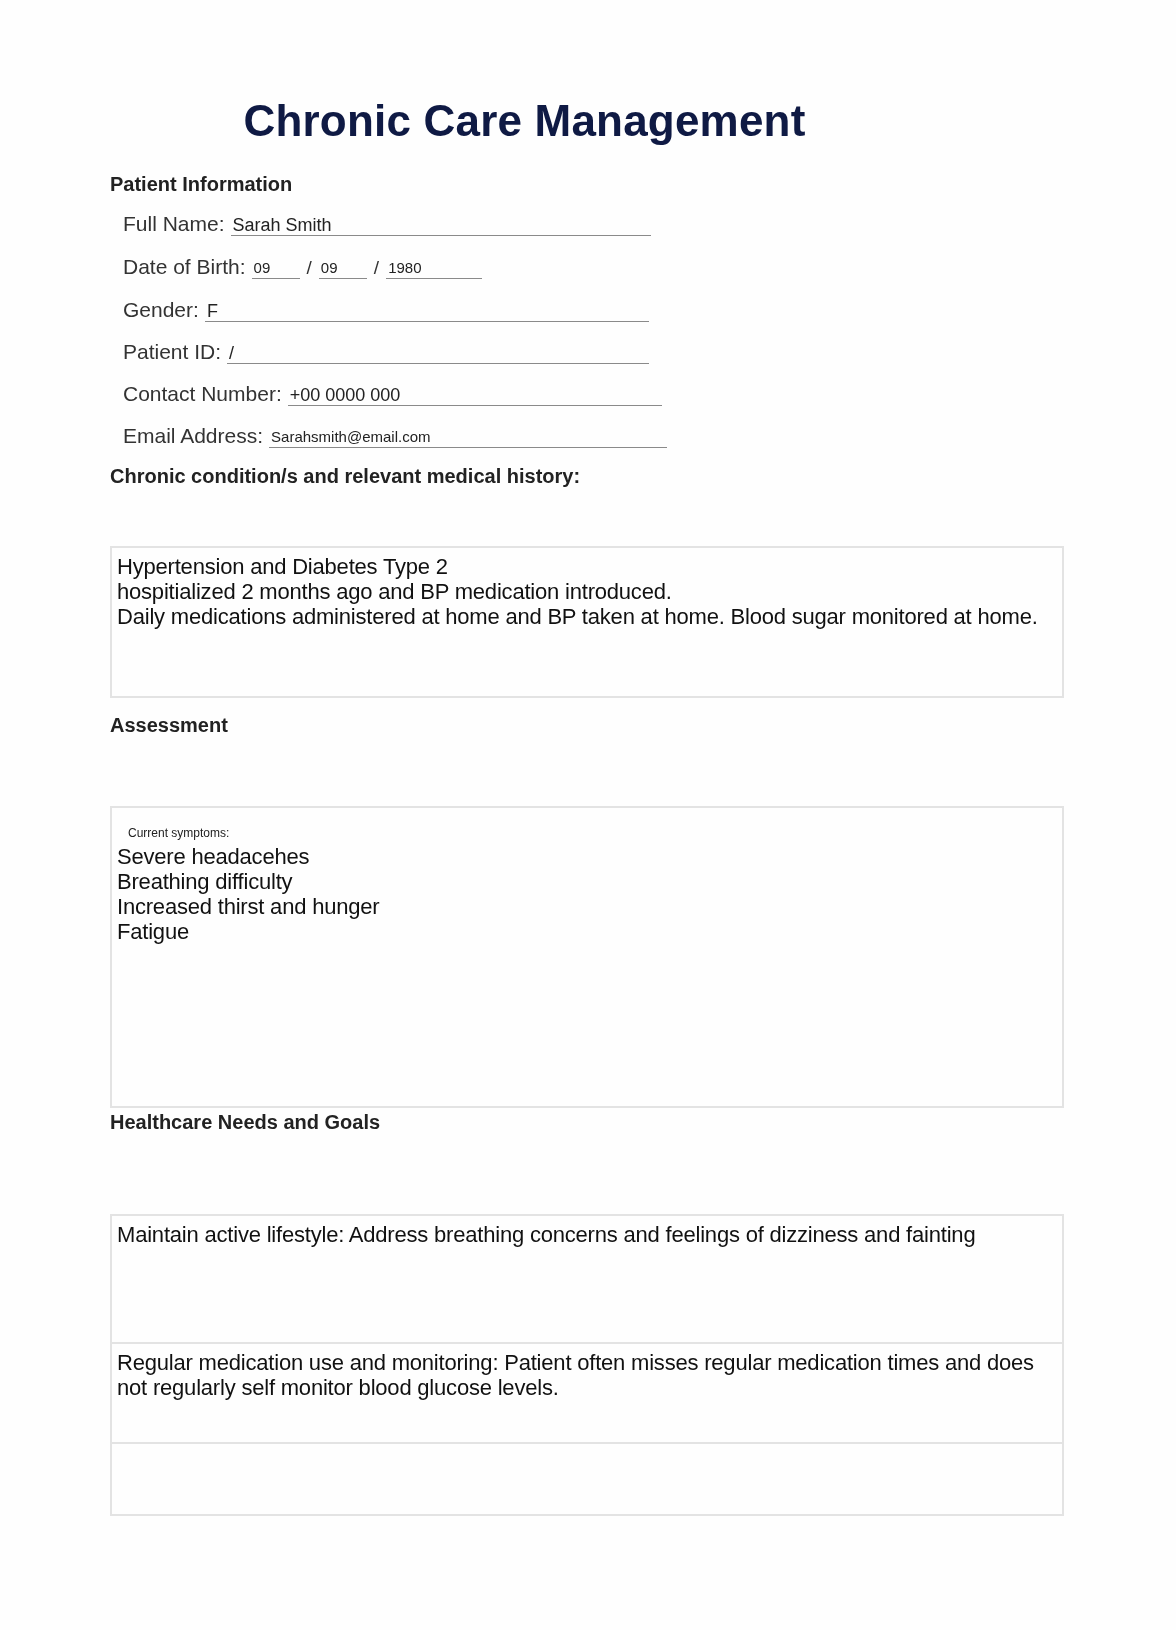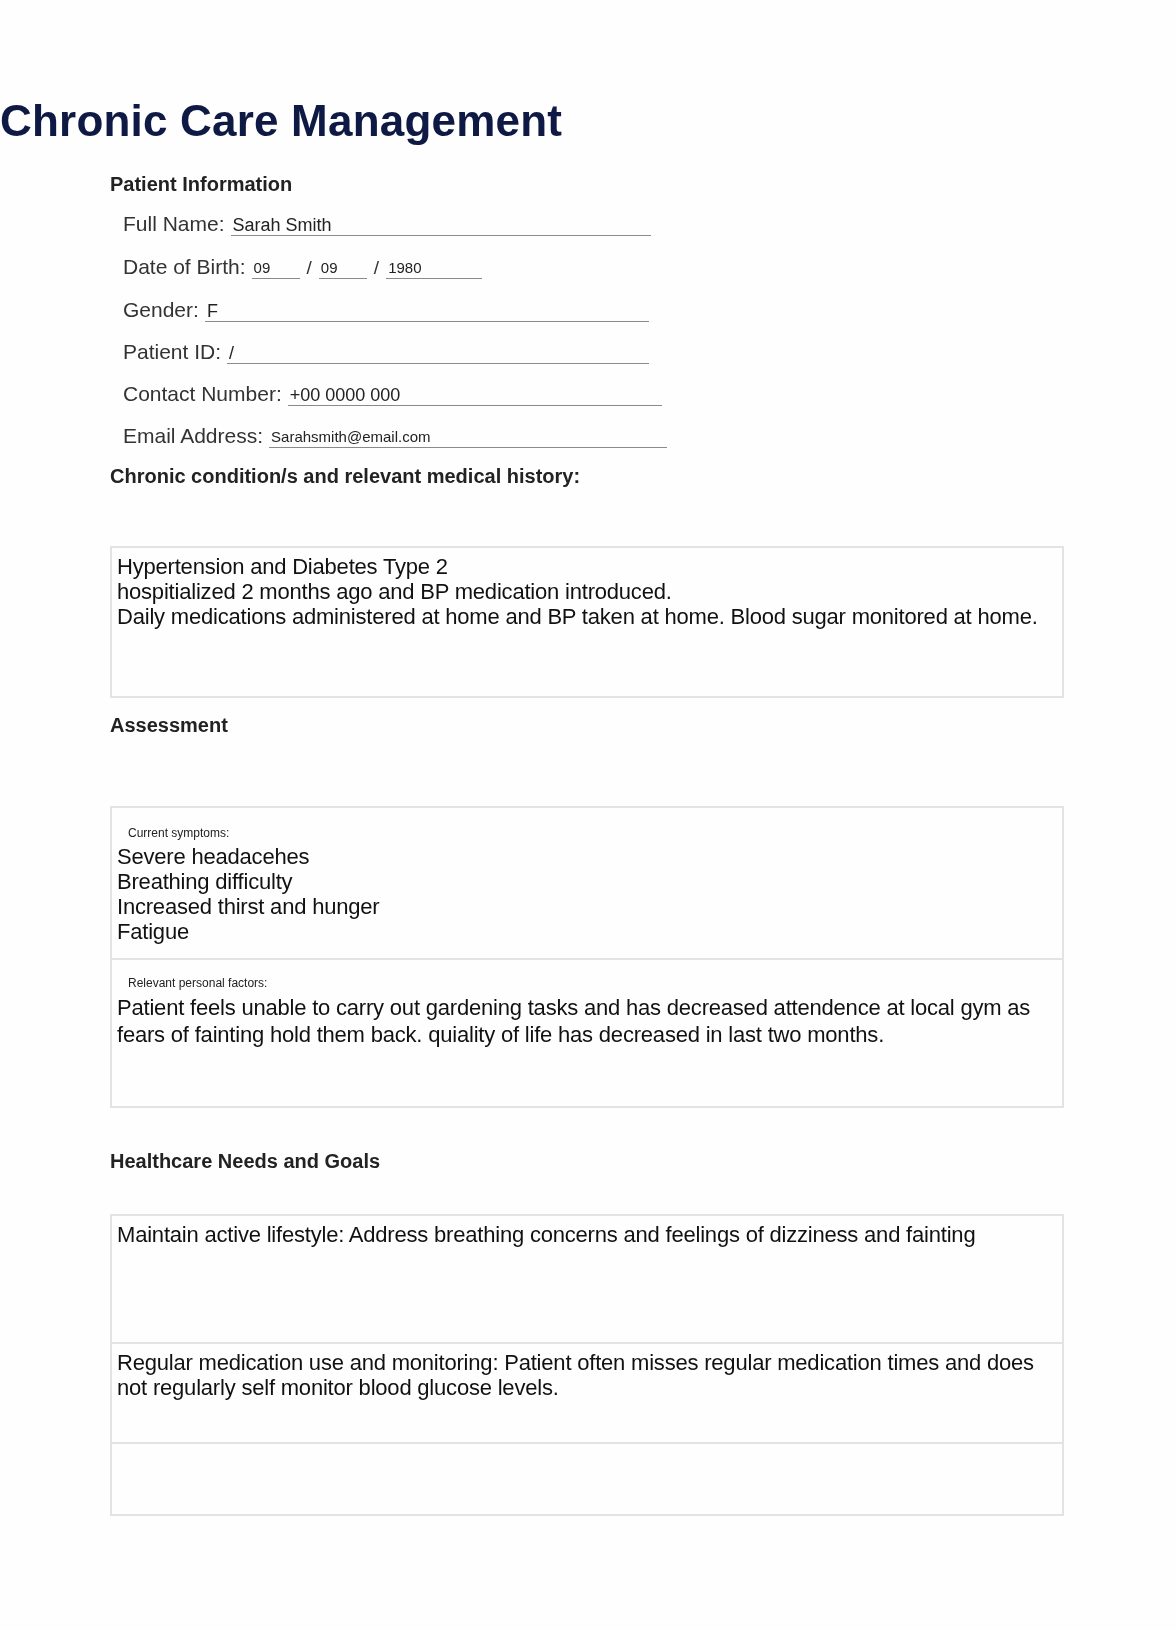--- a/index.html
+++ b/index.html
@@ -1,21 +1,21 @@
 <!DOCTYPE html>
 <html><head>
 <meta charset="utf-8">
 <style>
   html, body { margin: 0; padding: 0; background: #fefefe; }
   body {
     width: 1176px; height: 1630px; position: relative; overflow: hidden;
     font-family: "Liberation Sans", sans-serif; color: #1a1a1a;
   }
   .title {
-    position: absolute; left: 0; width: 1049px; top: 96px; text-align: left;
+    position: absolute; left: 0; width: 1049px; top: 96px; text-align: center;
     font-size: 44px; font-weight: bold; color: #0f1a44; margin: 0; letter-spacing: 0.2px;
   }
   .section-heading {
     position: absolute; left: 110px; font-size: 20px; font-weight: bold; color: #222; margin: 0;
   }
   .field {
     position: absolute; left: 110px; font-size: 21px; color: #333; white-space: nowrap;
     display: flex; align-items: flex-end;
   }
   .field .lbl { margin-right: 6px; margin-left: 13px; }
@@ -88,27 +88,23 @@
 <h2 class="section-heading" style="top:714px;">Assessment</h2>
 
 <div class="box" style="top:806px; height:302px;">
   <div class="cell" style="height:152px; padding-top:14px;">
     <div class="cell-label">Current symptoms:</div>
     <div class="cell-text">Severe headacehes
 Breathing difficulty
 Increased thirst and hunger
 Fatigue</div>
   </div>
-  <div class="cell" style="height:146px; padding-top:12px;">
-    <div class="cell-label">Relevant personal factors:</div>
-    <div class="cell-text" style="line-height:27px;">Patient feels unable to carry out gardening tasks and has decreased attendence at local gym as fears of fainting hold them back. quiality of life has decreased in last two months.</div>
-  </div>
 </div>
 
-<h2 class="section-heading" style="top:1150px;">Healthcare Needs and Goals</h2>
+<h2 class="section-heading" style="top:1111px;">Healthcare Needs and Goals</h2>
 
 <div class="box" style="top:1214px; height:302px;">
   <div class="cell" style="height:128px;">
     <div class="cell-text">Maintain active lifestyle: Address breathing concerns and feelings of dizziness and fainting</div>
   </div>
   <div class="cell" style="height:100px;">
     <div class="cell-text">Regular medication use and monitoring: Patient often misses regular medication times and does not regularly self monitor blood glucose levels.</div>
   </div>
   <div class="cell" style="height:98px;">
     <div class="cell-text"></div>

